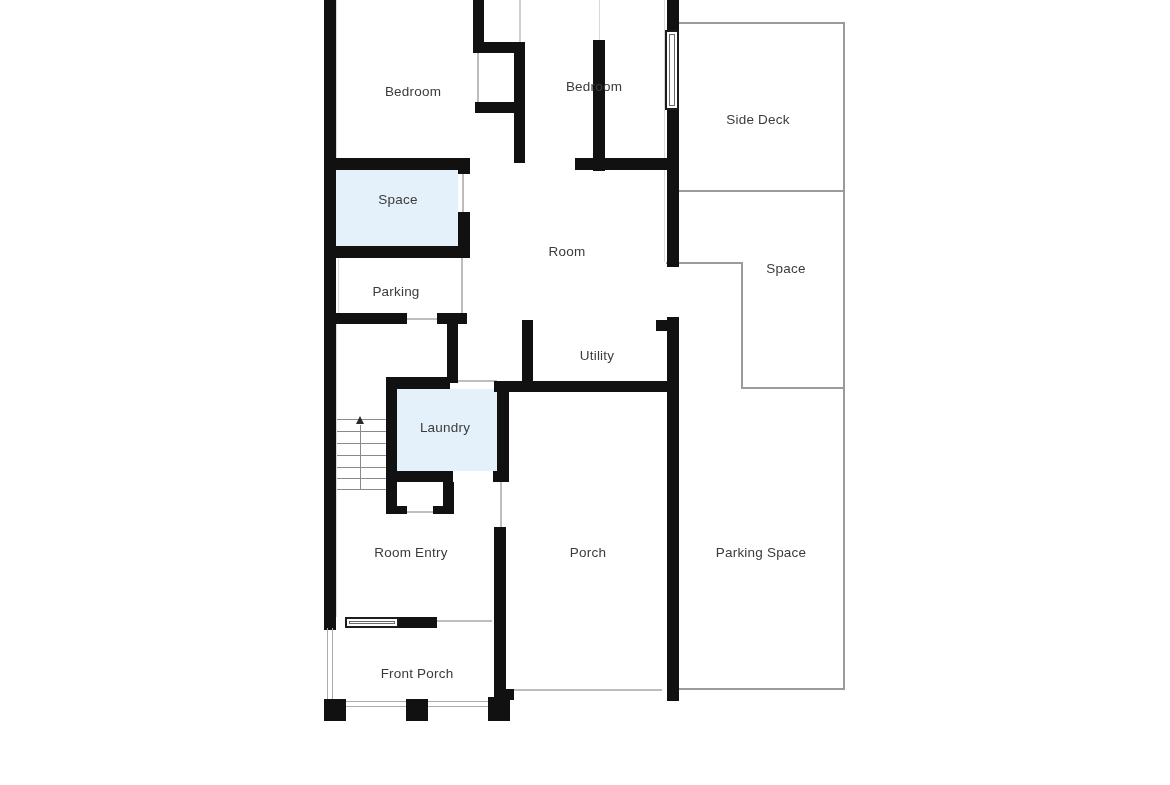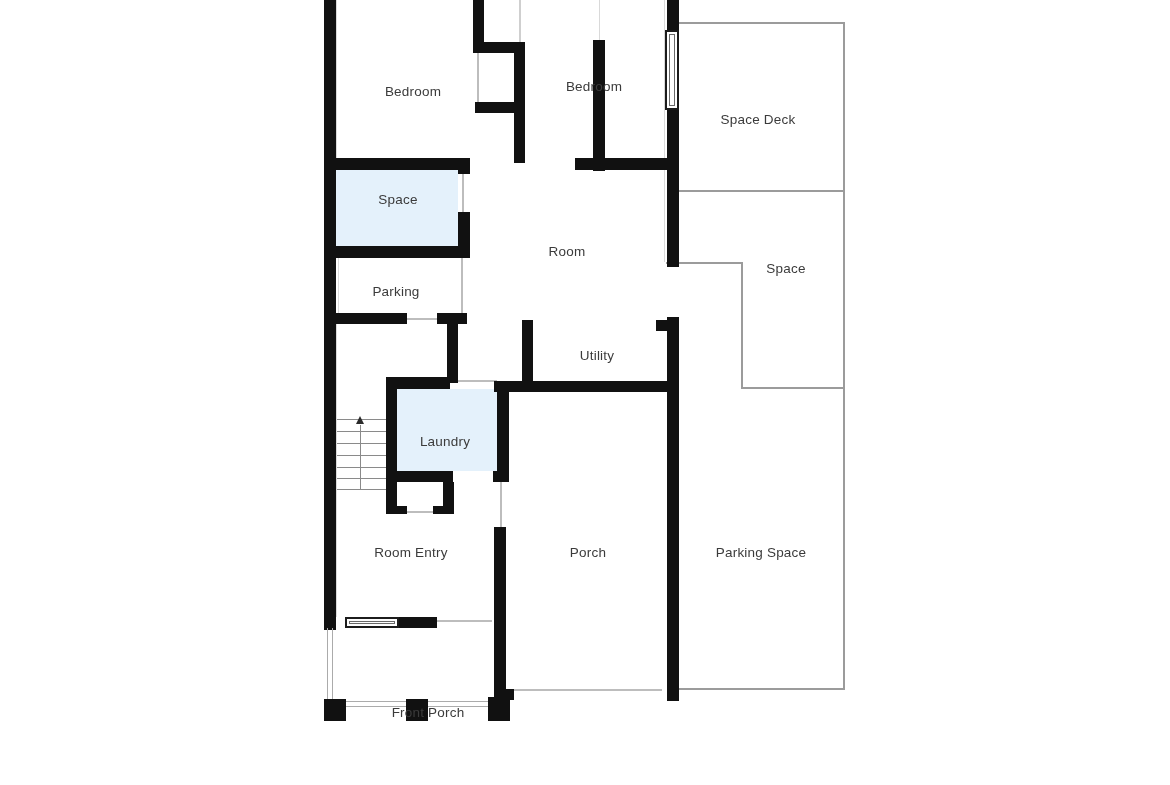--- a/index.html
+++ b/index.html
@@ -114,25 +114,25 @@
     <div class="s" style="left:337px;top:455px;width:49px;height:1px;"></div>
     <div class="s" style="left:337px;top:467px;width:49px;height:1px;"></div>
     <div class="s" style="left:337px;top:478px;width:49px;height:1px;"></div>
     <div class="s" style="left:337px;top:489px;width:49px;height:1px;"></div>
     <div class="s" style="left:360px;top:425px;width:1px;height:64px;"></div>
     <div class="arrow-up" style="left:356px;top:416px;"></div>
   </div>
 
   <div class="lbl" style="left:413px;top:91px;">Bedroom</div>
   <div class="lbl" style="left:594px;top:86px;">Bedroom</div>
-  <div class="lbl" style="left:758px;top:119px;">Space Deck</div>
+  <div class="lbl" style="left:758px;top:119px;">Side Deck</div>
   <div class="lbl" style="left:398px;top:199px;">Space</div>
   <div class="lbl" style="left:567px;top:251px;">Room</div>
   <div class="lbl" style="left:786px;top:268px;">Space</div>
   <div class="lbl" style="left:396px;top:291px;">Parking</div>
   <div class="lbl" style="left:597px;top:355px;">Utility</div>
-  <div class="lbl" style="left:445px;top:441px;">Laundry</div>
+  <div class="lbl" style="left:445px;top:427px;">Laundry</div>
   <div class="lbl" style="left:411px;top:552px;">Room Entry</div>
   <div class="lbl" style="left:588px;top:552px;">Porch</div>
   <div class="lbl" style="left:761px;top:552px;">Parking Space</div>
-  <div class="lbl" style="left:417px;top:712px;margin-left:11px;">Front Porch</div>
+  <div class="lbl" style="left:417px;top:673px;">Front Porch</div>
 
 </div>
 
 </body></html>

